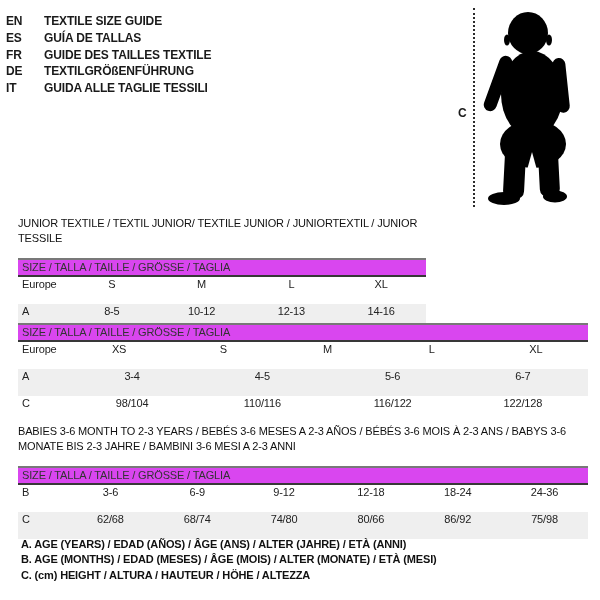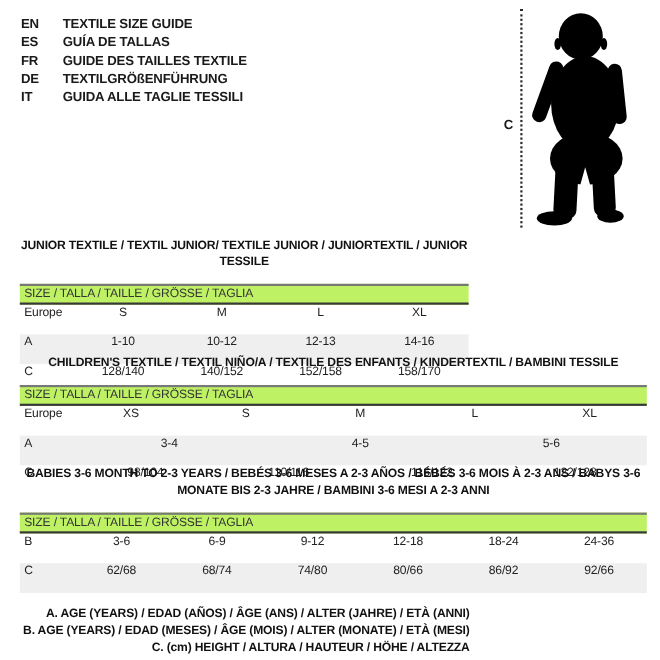--- a/index.html
+++ b/index.html
@@ -4,49 +4,49 @@
 <style>
   html,body { margin:0; padding:0; }
   body {
     width:600px; height:600px; position:relative; overflow:hidden;
     background:#ffffff; color:#1a1a1a;
     font-family:"Liberation Sans", sans-serif;
     letter-spacing:-0.15px;
   }
 
   
-  .lang-block { position:absolute; top:13px; left:19px; }
+  .lang-block { position:absolute; top:13px; left:6px; }
   .lang-row { display:flex; font-weight:bold; font-size:12px; line-height:16.8px; }
   .lang-code { width:38px; }
 
   
   .meas-line { position:absolute; left:473px; top:8px; height:199px; width:0;
                border-left:2px dotted #2b2b2b; }
   .meas-label { position:absolute; left:458px; top:106px; font-weight:bold; font-size:12px; }
   .baby-svg { position:absolute; left:480px; top:4px; }
 
   
   .size-table { position:absolute; left:18px; }
   #table-0 { top:216px; width:408px; }
   #table-1 { top:323px; width:570px; }
   #table-2 { top:424px; width:570px; }
 
-  .t-title { font-weight:bold; font-size:11px; line-height:15px; margin-bottom:12px; color:#111;text-align:center; }
+  .t-title { font-weight:normal; font-size:11px; line-height:15px; margin-bottom:12px; color:#111; }
   .size-bar {
-    background:#bef264; height:15px; line-height:15px;
+    background:#d946ef; height:15px; line-height:15px;
     border-top:2px solid #787878; border-bottom:2px solid #383838;
     padding-left:4px; font-size:11px; color:#333;
   }
   .t-row { display:flex; height:27px; line-height:15px; font-size:11px; color:#222; }
   .t-row.shaded { background:#efefef; }
   .t-label { width:45px; padding-left:4px; }
   .t-cell { flex:1; text-align:center; }
 
   
-  .legend-block { position:absolute; left:21px; top:551px;text-align:right; }
+  .legend-block { position:absolute; left:21px; top:537px; }
   .legend-row { font-weight:bold; font-size:11px; line-height:15.3px; color:#111; }
 </style>
 </head>
 <body>
 
 <div class="lang-block">
   <div class="lang-row">
     <span class="lang-code">EN</span>
     <span class="lang-text">TEXTILE SIZE GUIDE</span>
   </div>
@@ -92,49 +92,49 @@
     <div class="size-bar">SIZE / TALLA / TAILLE / GRÖSSE / TAGLIA</div>
     <div class="t-row">
       <span class="t-label">Europe</span>
       <span class="t-cell">S</span>
       <span class="t-cell">M</span>
       <span class="t-cell">L</span>
       <span class="t-cell">XL</span>
     </div>
     <div class="t-row shaded">
       <span class="t-label">A</span>
-      <span class="t-cell">1-10</span>
+      <span class="t-cell">8-5</span>
       <span class="t-cell">10-12</span>
       <span class="t-cell">12-13</span>
       <span class="t-cell">14-16</span>
     </div>
     <div class="t-row">
       <span class="t-label">C</span>
       <span class="t-cell">128/140</span>
       <span class="t-cell">140/152</span>
       <span class="t-cell">152/158</span>
       <span class="t-cell">158/170</span>
     </div>
   </div>
 <div id="table-1" class="size-table">
-    <div class="t-title">CHILDREN'S TEXTILE / TEXTIL NIÑO/A / TEXTILE DES ENFANTS / KINDERTEXTIL / BAMBINI TESSILE</div>
     <div class="size-bar">SIZE / TALLA / TAILLE / GRÖSSE / TAGLIA</div>
     <div class="t-row">
       <span class="t-label">Europe</span>
       <span class="t-cell">XS</span>
       <span class="t-cell">S</span>
       <span class="t-cell">M</span>
       <span class="t-cell">L</span>
       <span class="t-cell">XL</span>
     </div>
     <div class="t-row shaded">
       <span class="t-label">A</span>
       <span class="t-cell">3-4</span>
       <span class="t-cell">4-5</span>
       <span class="t-cell">5-6</span>
+      <span class="t-cell">6-7</span>
     </div>
     <div class="t-row">
       <span class="t-label">C</span>
       <span class="t-cell">98/104</span>
       <span class="t-cell">110/116</span>
       <span class="t-cell">116/122</span>
       <span class="t-cell">122/128</span>
     </div>
   </div>
 <div id="table-2" class="size-table">
@@ -149,21 +149,21 @@
       <span class="t-cell">18-24</span>
       <span class="t-cell">24-36</span>
     </div>
     <div class="t-row shaded">
       <span class="t-label">C</span>
       <span class="t-cell">62/68</span>
       <span class="t-cell">68/74</span>
       <span class="t-cell">74/80</span>
       <span class="t-cell">80/66</span>
       <span class="t-cell">86/92</span>
-      <span class="t-cell">92/66</span>
+      <span class="t-cell">75/98</span>
     </div>
   </div>
 
 <div class="legend-block">
   <div class="legend-row">A. AGE (YEARS) / EDAD (AÑOS) / ÂGE (ANS) / ALTER (JAHRE) / ETÀ (ANNI)</div>
-  <div class="legend-row">B. AGE (YEARS) / EDAD (MESES) / ÂGE (MOIS) / ALTER (MONATE) / ETÀ (MESI)</div>
+  <div class="legend-row">B. AGE (MONTHS) / EDAD (MESES) / ÂGE (MOIS) / ALTER (MONATE) / ETÀ (MESI)</div>
   <div class="legend-row">C. (cm) HEIGHT / ALTURA / HAUTEUR / HÖHE / ALTEZZA</div>
 </div>
 
 </body></html>

